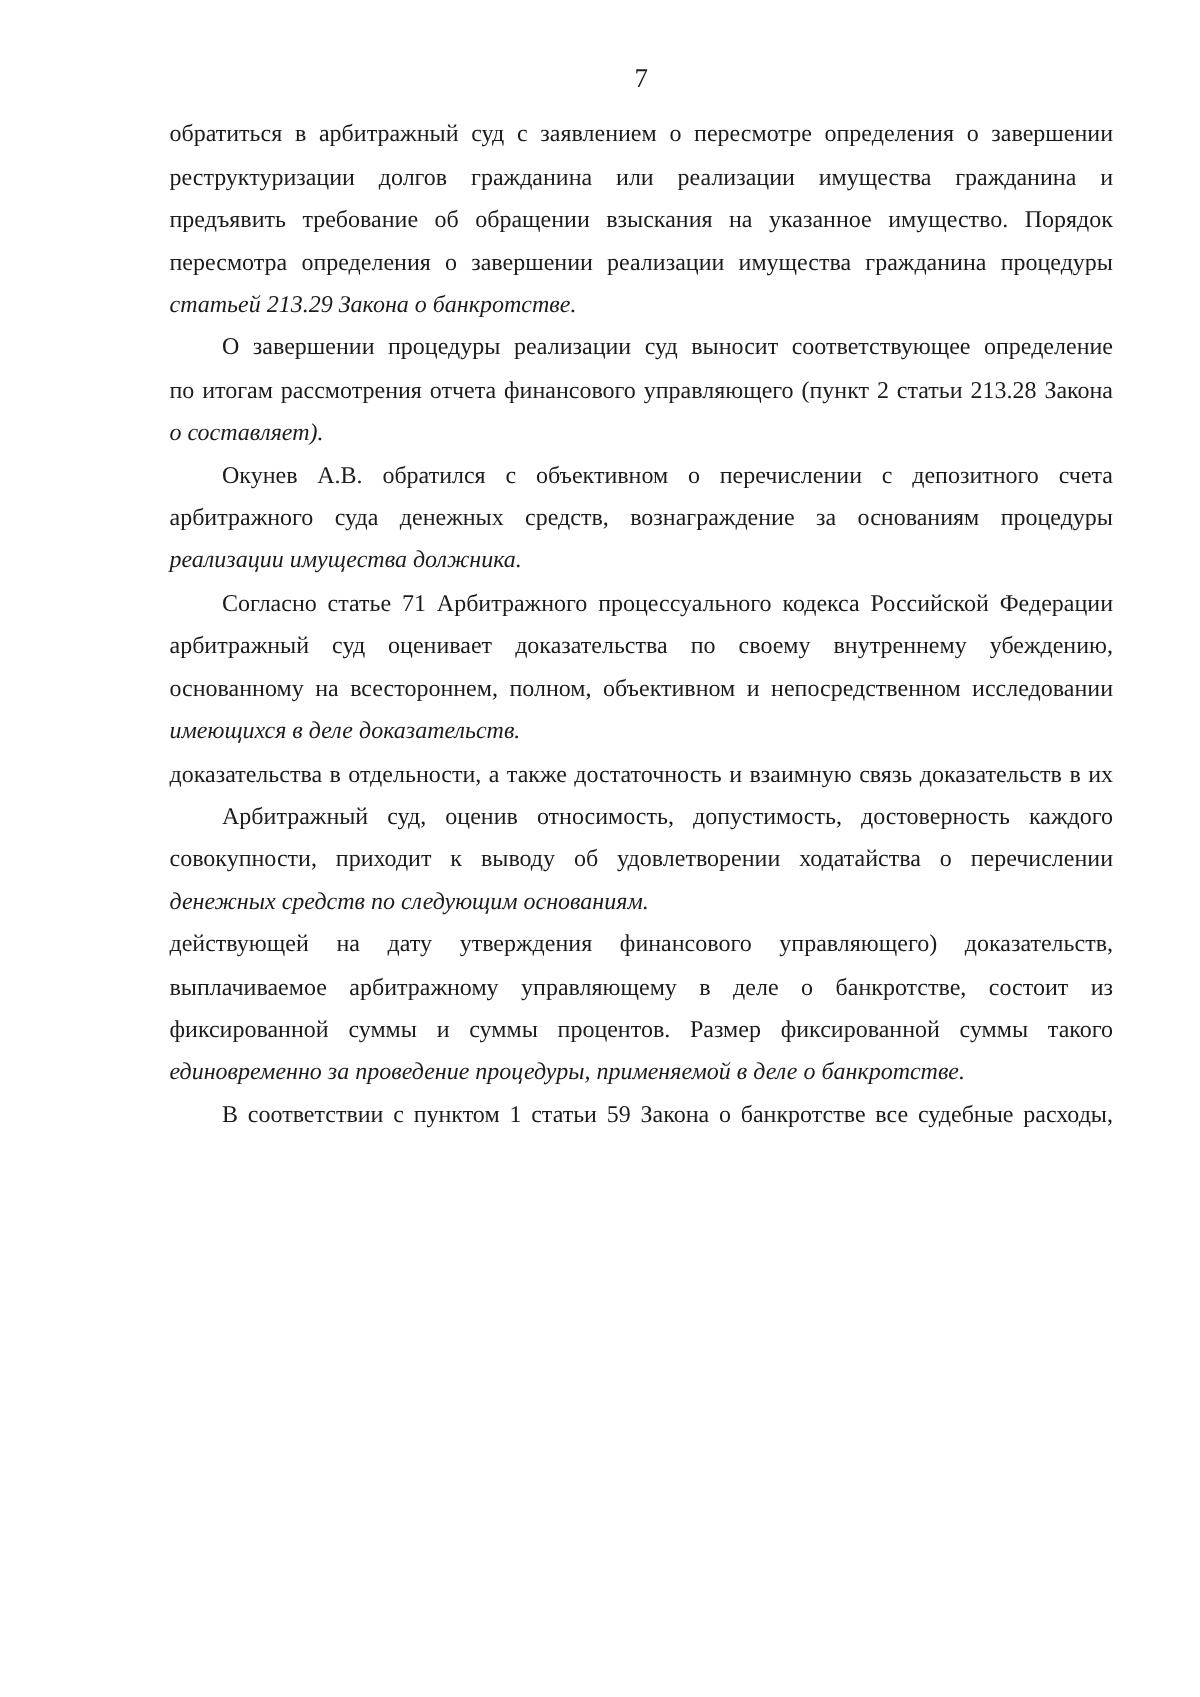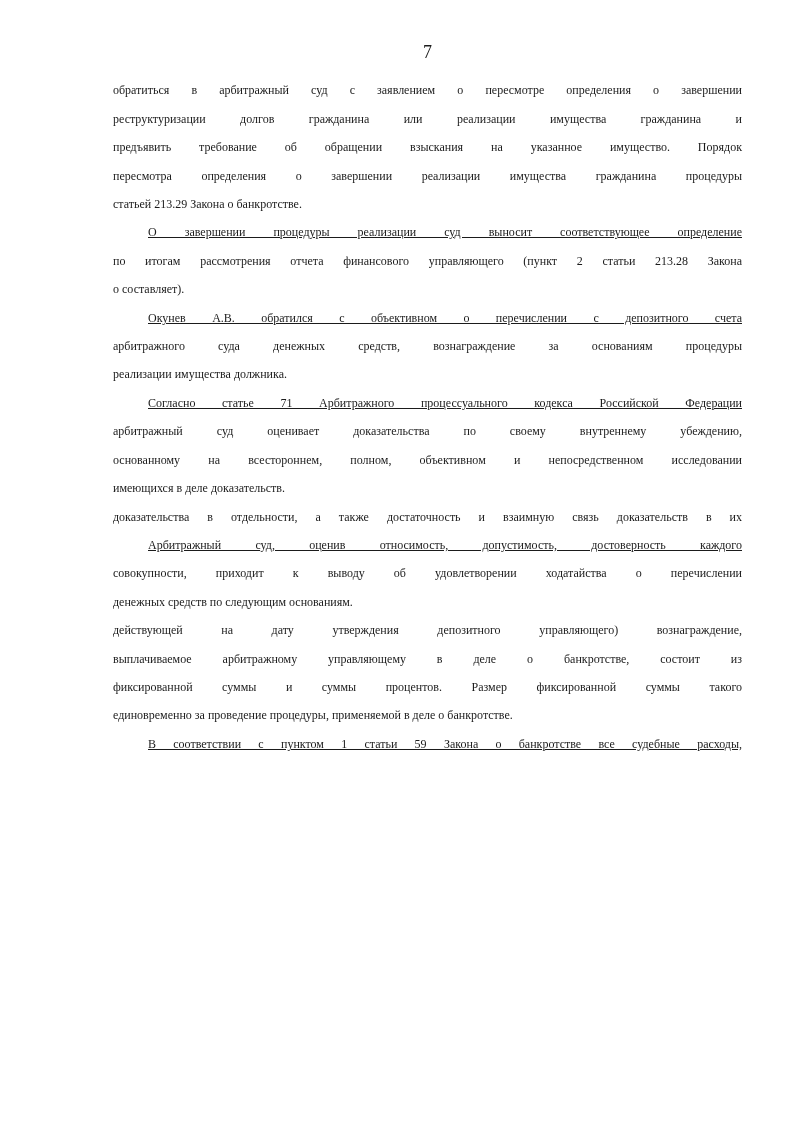--- a/index.html
+++ b/index.html
@@ -25,32 +25,32 @@
   .page-number {
     text-align: center;
     font-size: 18px;
     line-height: 28.4px;
     margin-bottom: 10px;
   }
   .paragraph {
     margin: 0;
   }
   .line {
-    font-size: 12px;
+    font-size: 16px;
     line-height: 28.4px;
     text-align: justify;
     text-align-last: justify;
     white-space: normal;
   }
   .line.indent {
     text-indent: 35px;
-    text-decoration: underline;
   }
   .line.last {
     text-align-last: left;
+    font-style: italic;
   }
 </style>
 </head>
 <body>
 
 <div class="page">
   <div class="content">
     <div class="page-number">7</div>
     <div>
         <div class="paragraph">
@@ -76,21 +76,21 @@
           <div class="line">основанному на всестороннем, полном, объективном и непосредственном исследовании</div>
           <div class="line last">имеющихся в деле доказательств.</div>
         </div>
         <div class="paragraph">
           <div class="line">доказательства в отдельности, а также достаточность и взаимную связь доказательств в их</div>
           <div class="line indent">Арбитражный суд, оценив относимость, допустимость, достоверность каждого</div>
           <div class="line">совокупности, приходит к выводу об удовлетворении ходатайства о перечислении</div>
           <div class="line last">денежных средств по следующим основаниям.</div>
         </div>
         <div class="paragraph">
-          <div class="line">действующей на дату утверждения депозитного управляющего) вознаграждение,</div>
+          <div class="line">действующей на дату утверждения финансового управляющего) доказательств,</div>
           <div class="line">выплачиваемое арбитражному управляющему в деле о банкротстве, состоит из</div>
           <div class="line">фиксированной суммы и суммы процентов. Размер фиксированной суммы такого</div>
           <div class="line last">единовременно за проведение процедуры, применяемой в деле о банкротстве.</div>
         </div>
         <div class="paragraph">
           <div class="line indent">В соответствии с пунктом 1 статьи 59 Закона о банкротстве все судебные расходы,</div>
         </div>
       </div>
   </div>
 </div>

